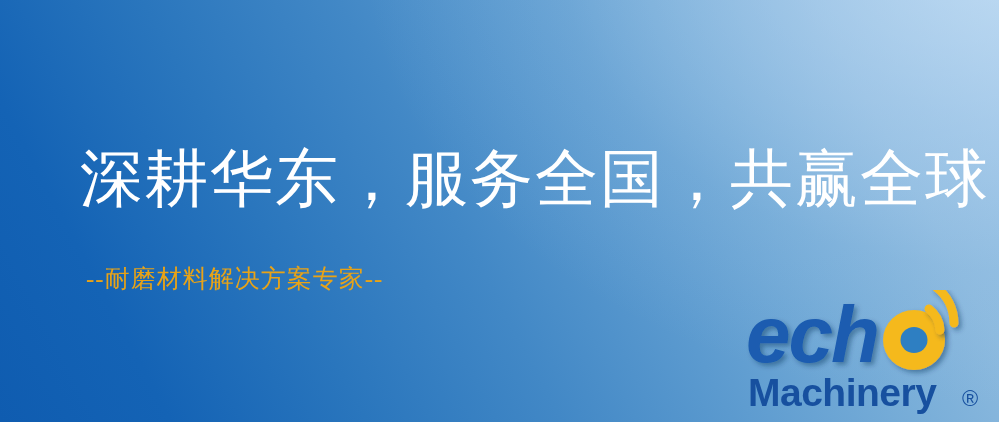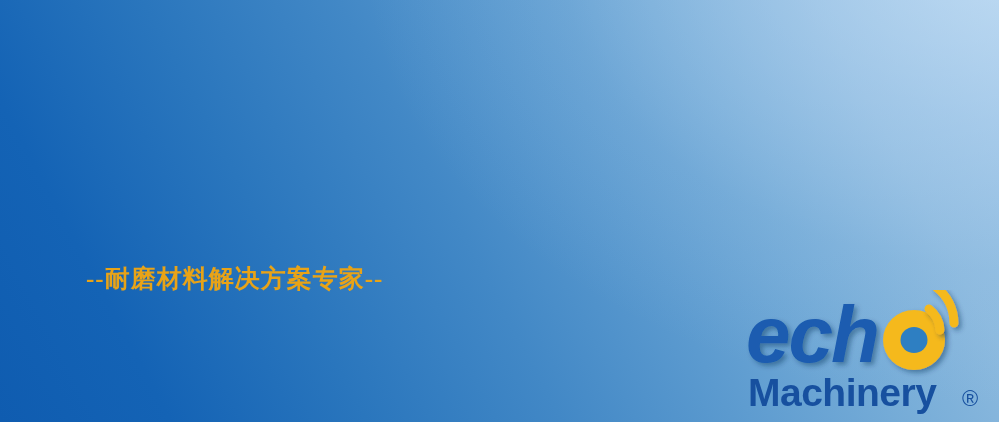--- a/index.html
+++ b/index.html
@@ -61,21 +61,21 @@
   }
 
   .subtitle {
     position: absolute;
     left: 86px;
     top: 266px;
     margin: 0;
     font-family: "Liberation Serif", "DejaVu Serif", serif;
     font-size: 25px;
     line-height: 1.0;
-    font-weight: 700;
+    font-weight: 400;
     color: #e8a317;
     letter-spacing: 1px;
     white-space: nowrap;
     z-index: 3;
   }
 
   #logo {
     position: absolute;
     left: 744px;
     top: 290px;
@@ -88,20 +88,21 @@
     display: block;
     width: 100%;
     height: 100%;
   }
 </style>
 </head>
 <body>
 
 <div id="banner">
 
+  <h1 class="headline">深耕华东，服务全国，共赢全球</h1>
 
   <p class="subtitle">--耐磨材料解决方案专家--</p>
 
   <div id="logo">
     <svg viewBox="0 0 255 132" xmlns="http://www.w3.org/2000/svg" aria-hidden="true">
       <defs>
         <filter id="softshadow" x="-30%" y="-30%" width="180%" height="180%">
           <feDropShadow dx="3" dy="3" stdDeviation="2.6" flood-color="#0c2f58" flood-opacity="0.42"></feDropShadow>
         </filter>
       </defs>

